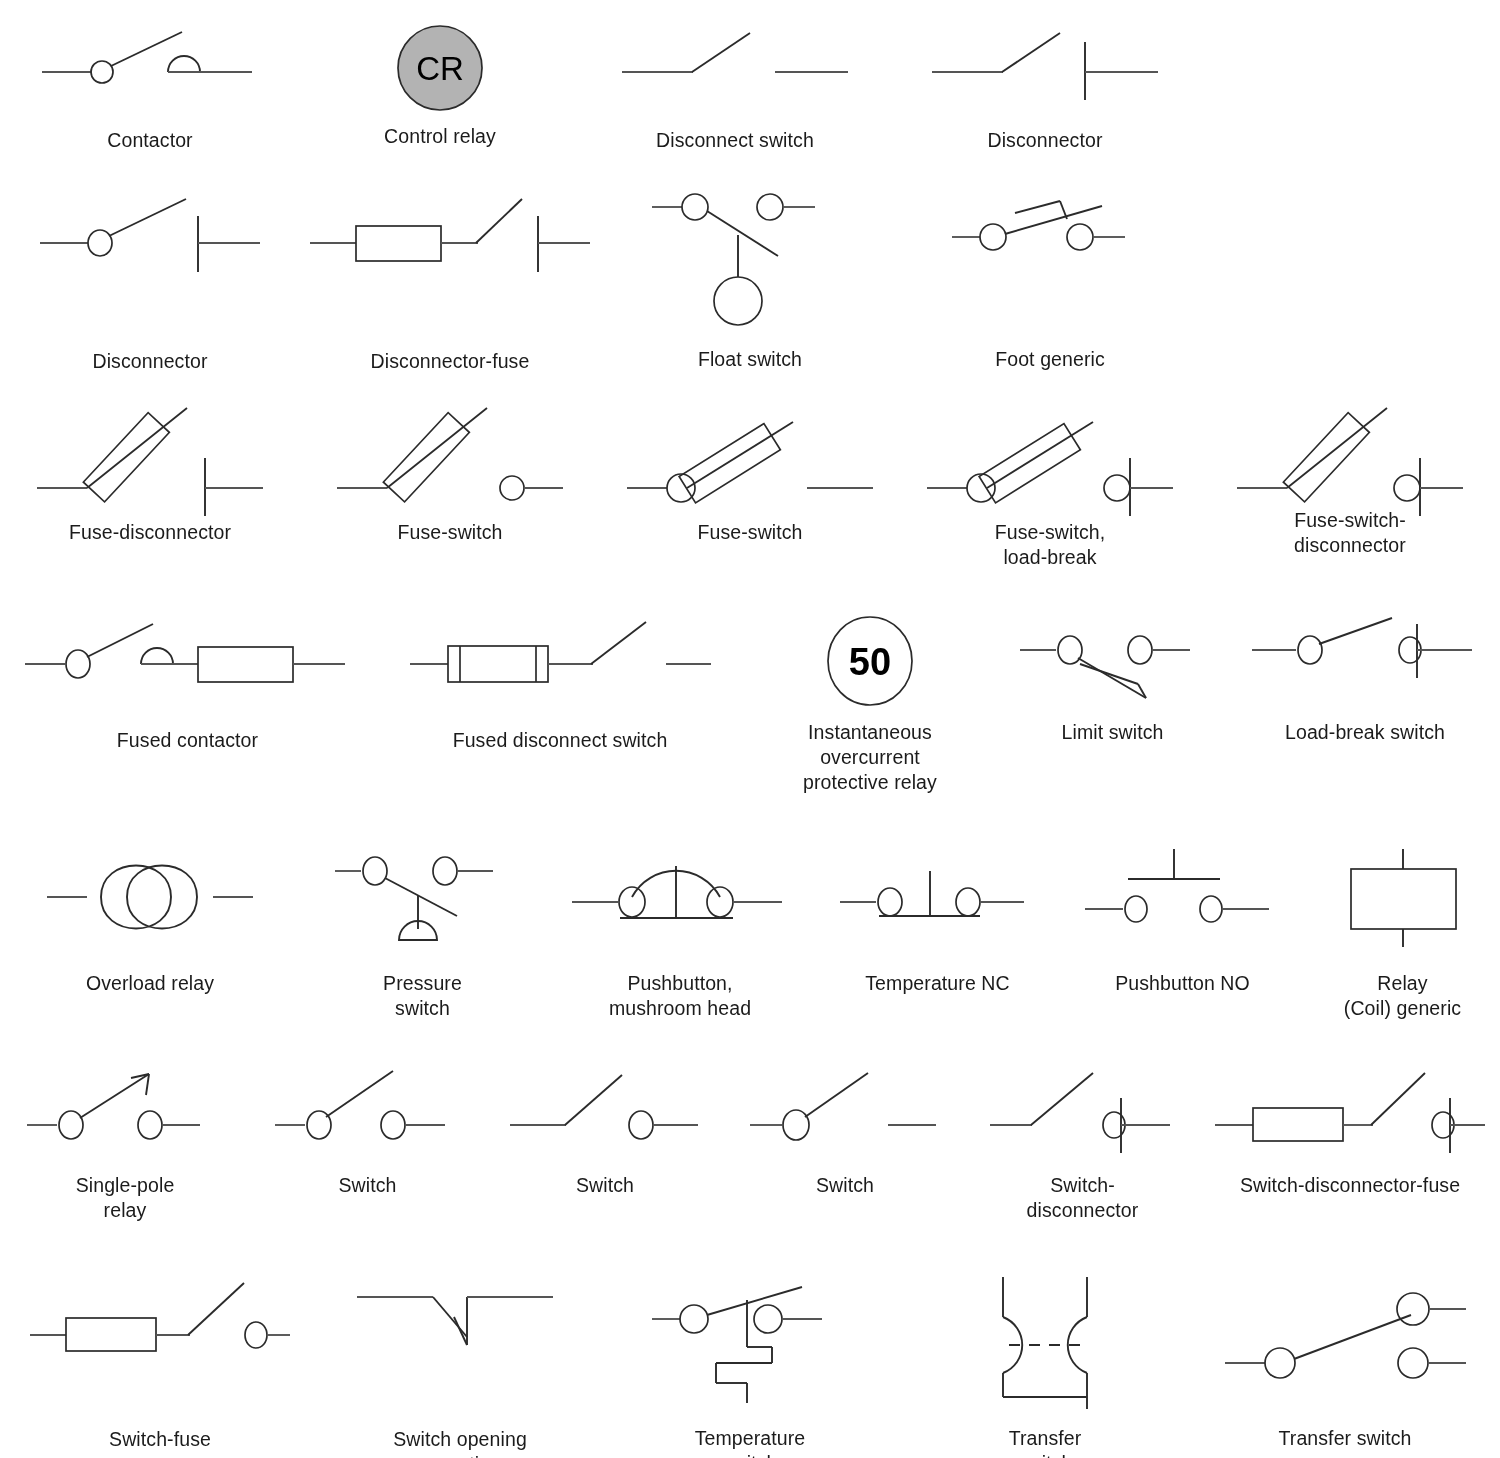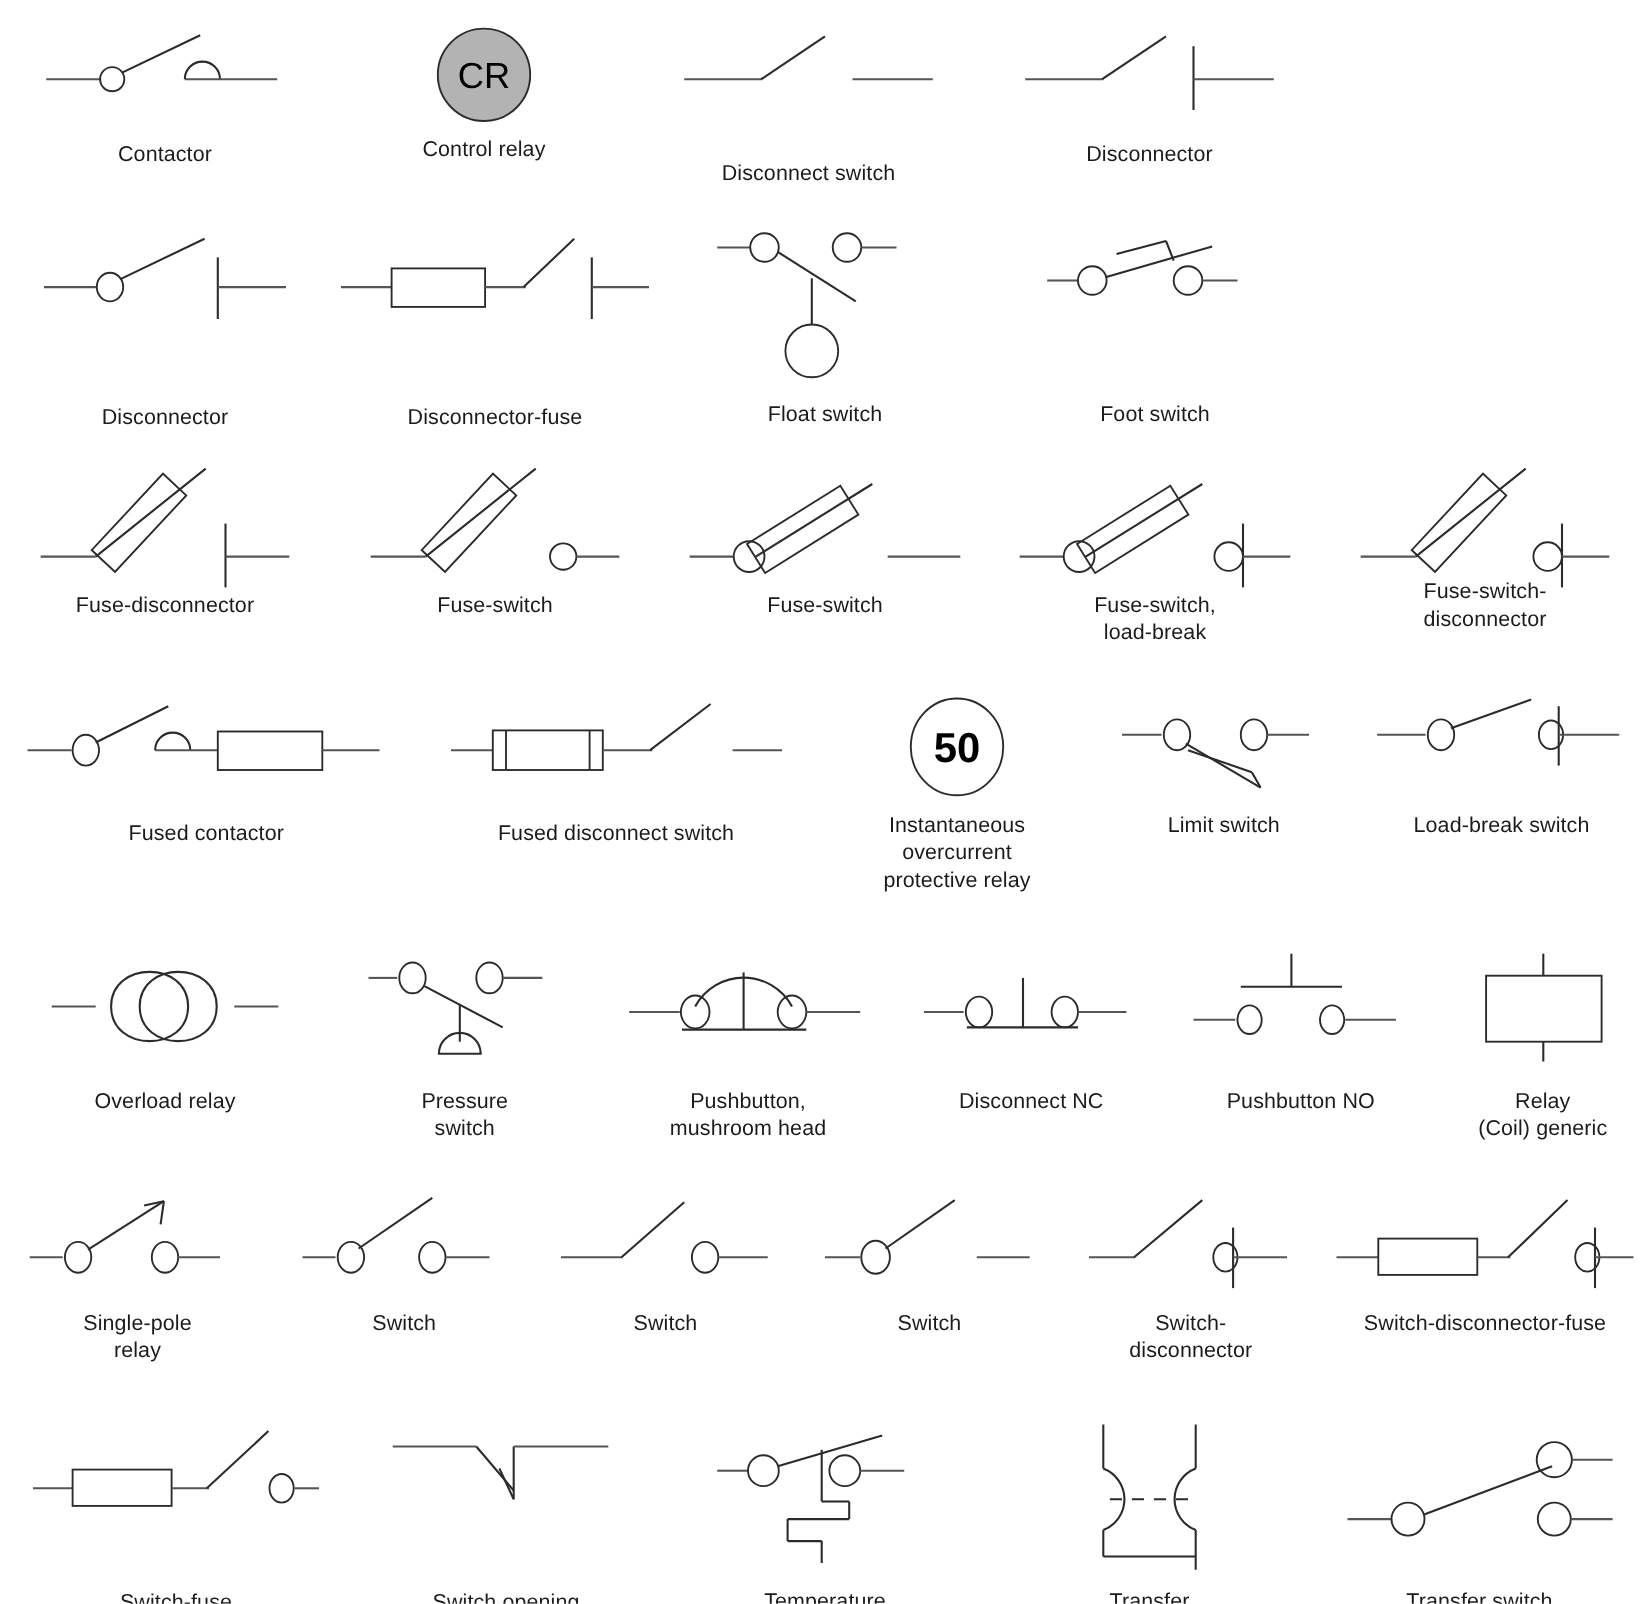--- a/index.html
+++ b/index.html
@@ -59,21 +59,21 @@
     <div class="cell" style="width:280px;">
       <div class="glyph" style="height:92px;">
         <svg width="180" height="92" viewBox="0 0 180 92">
           <circle class="grayfill" cx="90" cy="46" r="42"></circle>
           <text class="sym" x="90" y="58" font-size="33">CR</text>
         </svg>
       </div>
       <div class="label" style="margin-top:10px;">Control relay</div>
     </div>
 
-    <div class="cell" style="width:310px;gap:18px;">
+    <div class="cell" style="width:310px;">
       <div class="glyph" style="height:92px;">
         <svg width="230" height="92" viewBox="0 0 230 92">
           <line class="wire" x1="2" y1="50" x2="73" y2="50"></line>
           <line class="ln" x1="72" y1="50" x2="130" y2="11"></line>
           <line class="wire" x1="155" y1="50" x2="228" y2="50"></line>
         </svg>
       </div>
       <div class="label" style="margin-top:14px;">Disconnect switch</div>
     </div>
 
@@ -140,21 +140,21 @@
         <svg width="200" height="130" viewBox="0 0 200 130">
           <line class="wire" x1="2" y1="44" x2="30" y2="44"></line>
           <circle class="shape" cx="43" cy="44" r="13"></circle>
           <circle class="shape" cx="130" cy="44" r="13"></circle>
           <line class="wire" x1="143" y1="44" x2="175" y2="44"></line>
           <line class="ln" x1="55" y1="41" x2="152" y2="13"></line>
           <line class="ln" x1="65" y1="20" x2="110" y2="8"></line>
           <line class="ln" x1="110" y1="8" x2="117" y2="26"></line>
         </svg>
       </div>
-      <div class="label" style="margin-top:24px;">Foot switch</div>
+      <div class="label" style="margin-top:24px;">Foot generic</div>
     </div>
   </div>
 
   <div class="row" style="margin-top:22px;">
 
     <div class="cell" style="width:300px;">
       <div class="glyph" style="height:110px;">
         <svg width="230" height="110" viewBox="0 0 230 110">
           <line class="wire" x1="2" y1="92" x2="52" y2="92"></line>
           <g transform="rotate(-47 62 92)">
@@ -358,21 +358,21 @@
       <div class="glyph" style="height:100px;">
         <svg width="200" height="100" viewBox="0 0 200 100">
           <line class="wire" x1="2" y1="55" x2="38" y2="55"></line>
           <ellipse class="shape" cx="52" cy="55" rx="12" ry="14"></ellipse>
           <ellipse class="shape" cx="130" cy="55" rx="12" ry="14"></ellipse>
           <line class="wire" x1="142" y1="55" x2="186" y2="55"></line>
           <line class="ln" x1="41" y1="69" x2="142" y2="69"></line>
           <line class="ln" x1="92" y1="24" x2="92" y2="69"></line>
         </svg>
       </div>
-      <div class="label" style="margin-top:24px;">Disconnect NC</div>
+      <div class="label" style="margin-top:24px;">Temperature NC</div>
     </div>
 
     <div class="cell" style="width:245px;">
       <div class="glyph" style="height:100px;">
         <svg width="200" height="100" viewBox="0 0 200 100">
           <line class="wire" x1="2" y1="62" x2="40" y2="62"></line>
           <ellipse class="shape" cx="53" cy="62" rx="11" ry="13"></ellipse>
           <ellipse class="shape" cx="128" cy="62" rx="11" ry="13"></ellipse>
           <line class="wire" x1="140" y1="62" x2="186" y2="62"></line>
           <line class="ln" x1="45" y1="32" x2="137" y2="32"></line>

